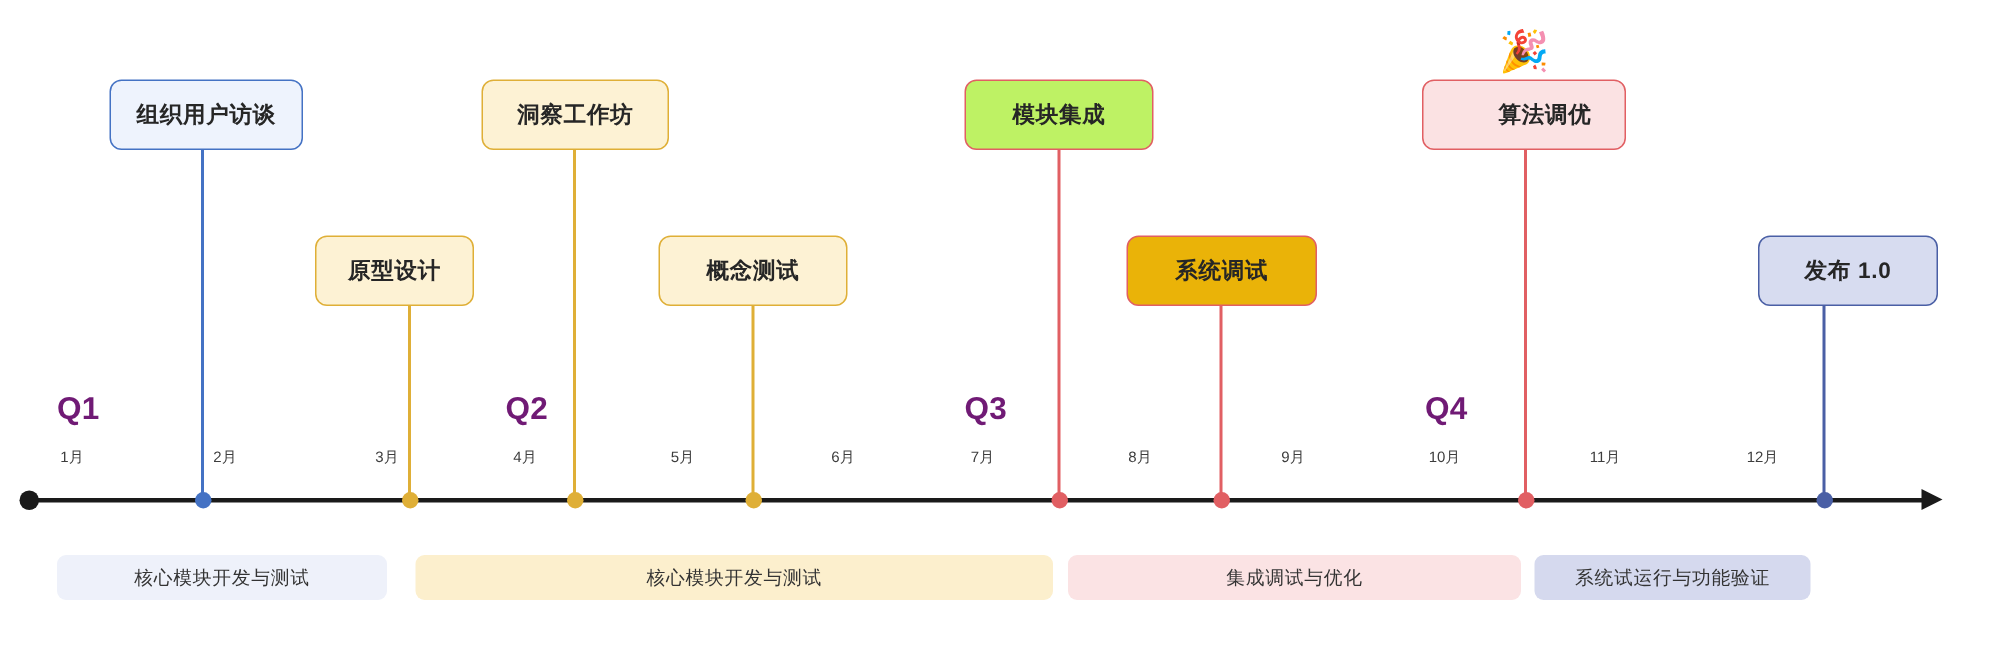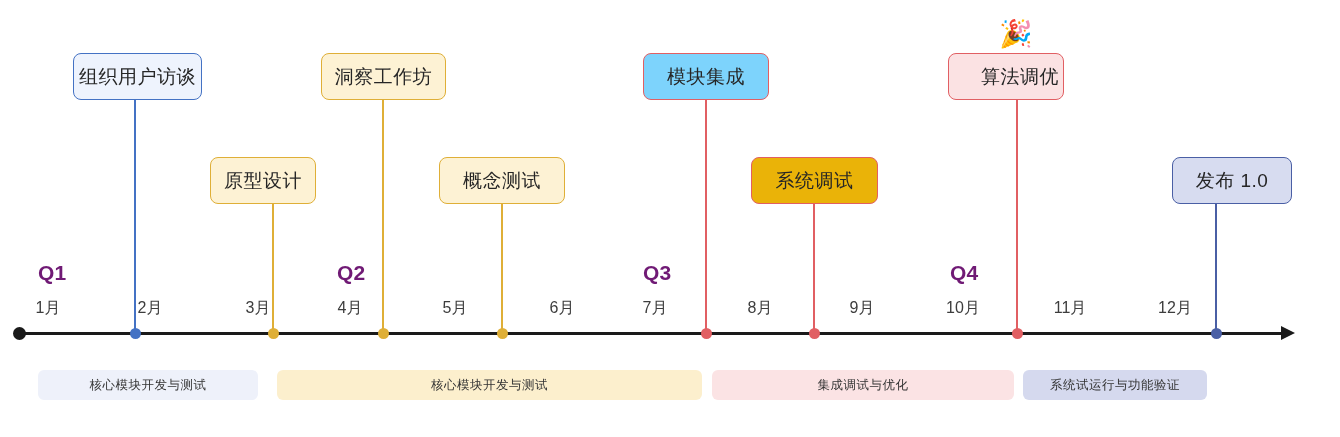--- a/index.html
+++ b/index.html
@@ -54,21 +54,21 @@
     top: 261px;
     font-size: 21px;
     font-weight: bold;
     color: #701a75;
     letter-spacing: 0.2px;
     white-space: nowrap;
   }
   .month-label {
     position: absolute;
     top: 298px;
-    font-size: 16px;
+    font-size: 10px;
     color: #3d3d3d;
     white-space: nowrap;
     transform: translateX(-50%);
   }
 
   
   .milestone {
     position: absolute;
     top: 0;
     left: 0;
@@ -86,24 +86,25 @@
   }
   .ms-box {
     position: absolute;
     box-sizing: border-box;
     border-radius: 8px;
     border-width: 1.6px;
     border-style: solid;
     display: flex;
     align-items: center;
     justify-content: center;
-    font-size: 19px;
+    font-size: 15px;
     color: #262626;
     white-space: nowrap;
     letter-spacing: 0.5px;
+    font-weight: bold;
   }
   .ms-emoji {
     position: absolute;
     font-size: 27px;
     line-height: 1;
     user-select: none;
   }
 
   
   .phase-bar {
@@ -169,31 +170,31 @@
         <div class="ms-box" style="left: 321px; top: 53px; width: 125px; height: 47px; border-color: rgb(223, 175, 55); background: rgb(253, 242, 212);">洞察工作坊</div>
       </div>
       <div class="milestone">
         <div class="ms-connector" style="left: 501px; top: 204px; height: 130px; background: rgb(223, 175, 55);"></div>
         <div class="ms-dot" style="left: 496.5px; top: 327.5px; background: rgb(223, 175, 55);"></div>
         <div class="ms-box" style="left: 439px; top: 157px; width: 126px; height: 47px; border-color: rgb(223, 175, 55); background: rgb(253, 242, 212);">概念测试</div>
       </div>
       <div class="milestone">
         <div class="ms-connector" style="left: 705px; top: 100px; height: 234px; background: rgb(225, 95, 99);"></div>
         <div class="ms-dot" style="left: 700.5px; top: 327.5px; background: rgb(225, 95, 99);"></div>
-        <div class="ms-box" style="left: 643px; top: 53px; width: 126px; height: 47px; border-color: rgb(225, 95, 99); background: #7dd3fc;">模块集成</div>
+        <div class="ms-box" style="left: 643px; top: 53px; width: 126px; height: 47px; border-color: rgb(225, 95, 99); background: #bef264;">模块集成</div>
       </div>
       <div class="milestone">
         <div class="ms-connector" style="left: 813px; top: 204px; height: 130px; background: rgb(225, 95, 99);"></div>
         <div class="ms-dot" style="left: 808.5px; top: 327.5px; background: rgb(225, 95, 99);"></div>
         <div class="ms-box" style="left: 751px; top: 157px; width: 127px; height: 47px; border-color: rgb(225, 95, 99); background: #eab308;">系统调试</div>
       </div>
       <div class="milestone">
         <div class="ms-connector" style="left: 1016px; top: 100px; height: 234px; background: rgb(225, 95, 99);"></div>
         <div class="ms-dot" style="left: 1011.5px; top: 327.5px; background: rgb(225, 95, 99);"></div>
-        <div class="ms-box" style="left: 948px; top: 53px; width: 116px; height: 47px; border-color: rgb(225, 95, 99); background: rgb(251, 226, 227); padding-left: 28px;">算法调优</div>
+        <div class="ms-box" style="left: 948px; top: 53px; width: 136px; height: 47px; border-color: rgb(225, 95, 99); background: rgb(251, 226, 227); padding-left: 28px;">算法调优</div>
         <div class="ms-emoji" style="left: 999.5px; top: 21px;">🎉</div>
       </div>
       <div class="milestone">
         <div class="ms-connector" style="left: 1215px; top: 204px; height: 130px; background: rgb(74, 95, 165);"></div>
         <div class="ms-dot" style="left: 1210.5px; top: 327.5px; background: rgb(74, 95, 165);"></div>
         <div class="ms-box" style="left: 1157px; top: 157px; width: 120px; height: 47px; border-color: rgb(74, 95, 165); background: rgb(215, 220, 240); margin-left: 15px;">发布 1.0</div>
       </div>
     </div>
 
   <div id="phases-layer">

